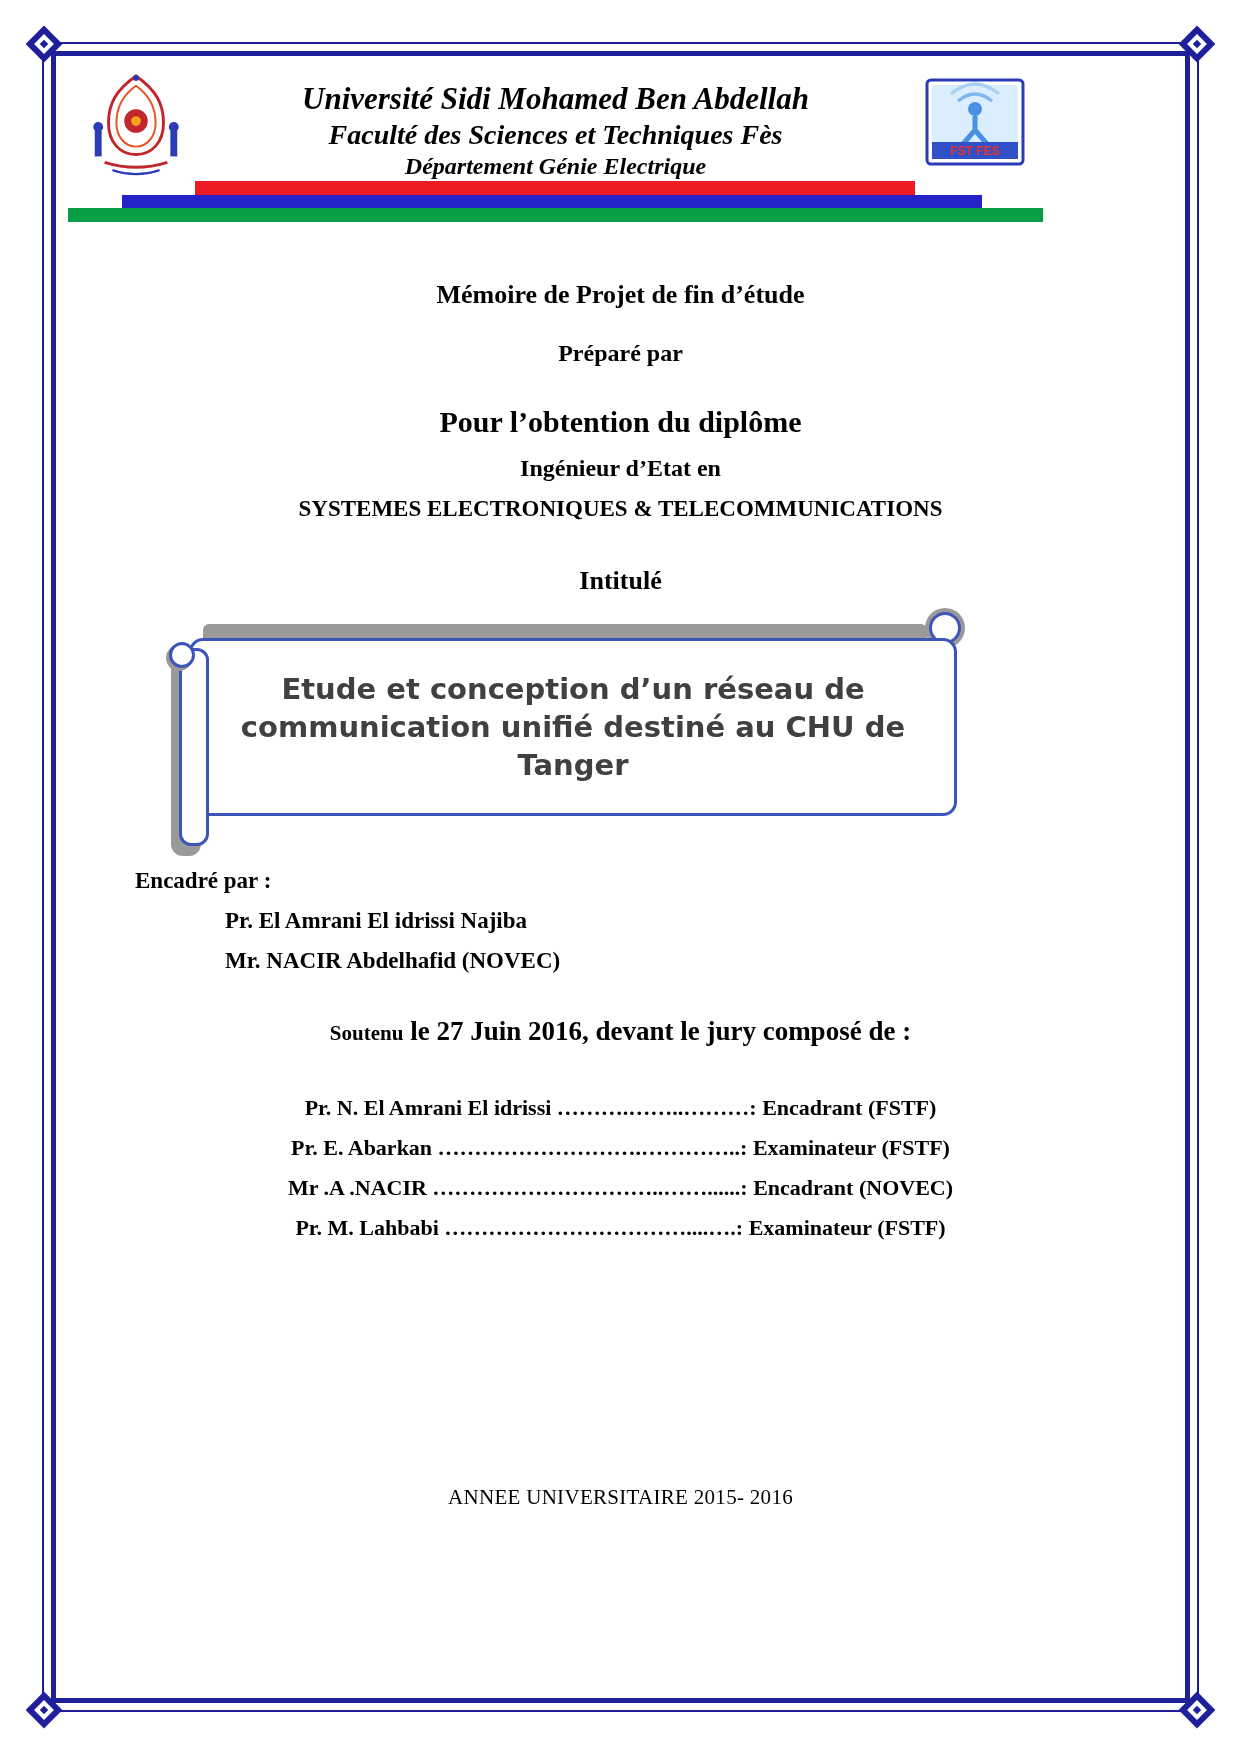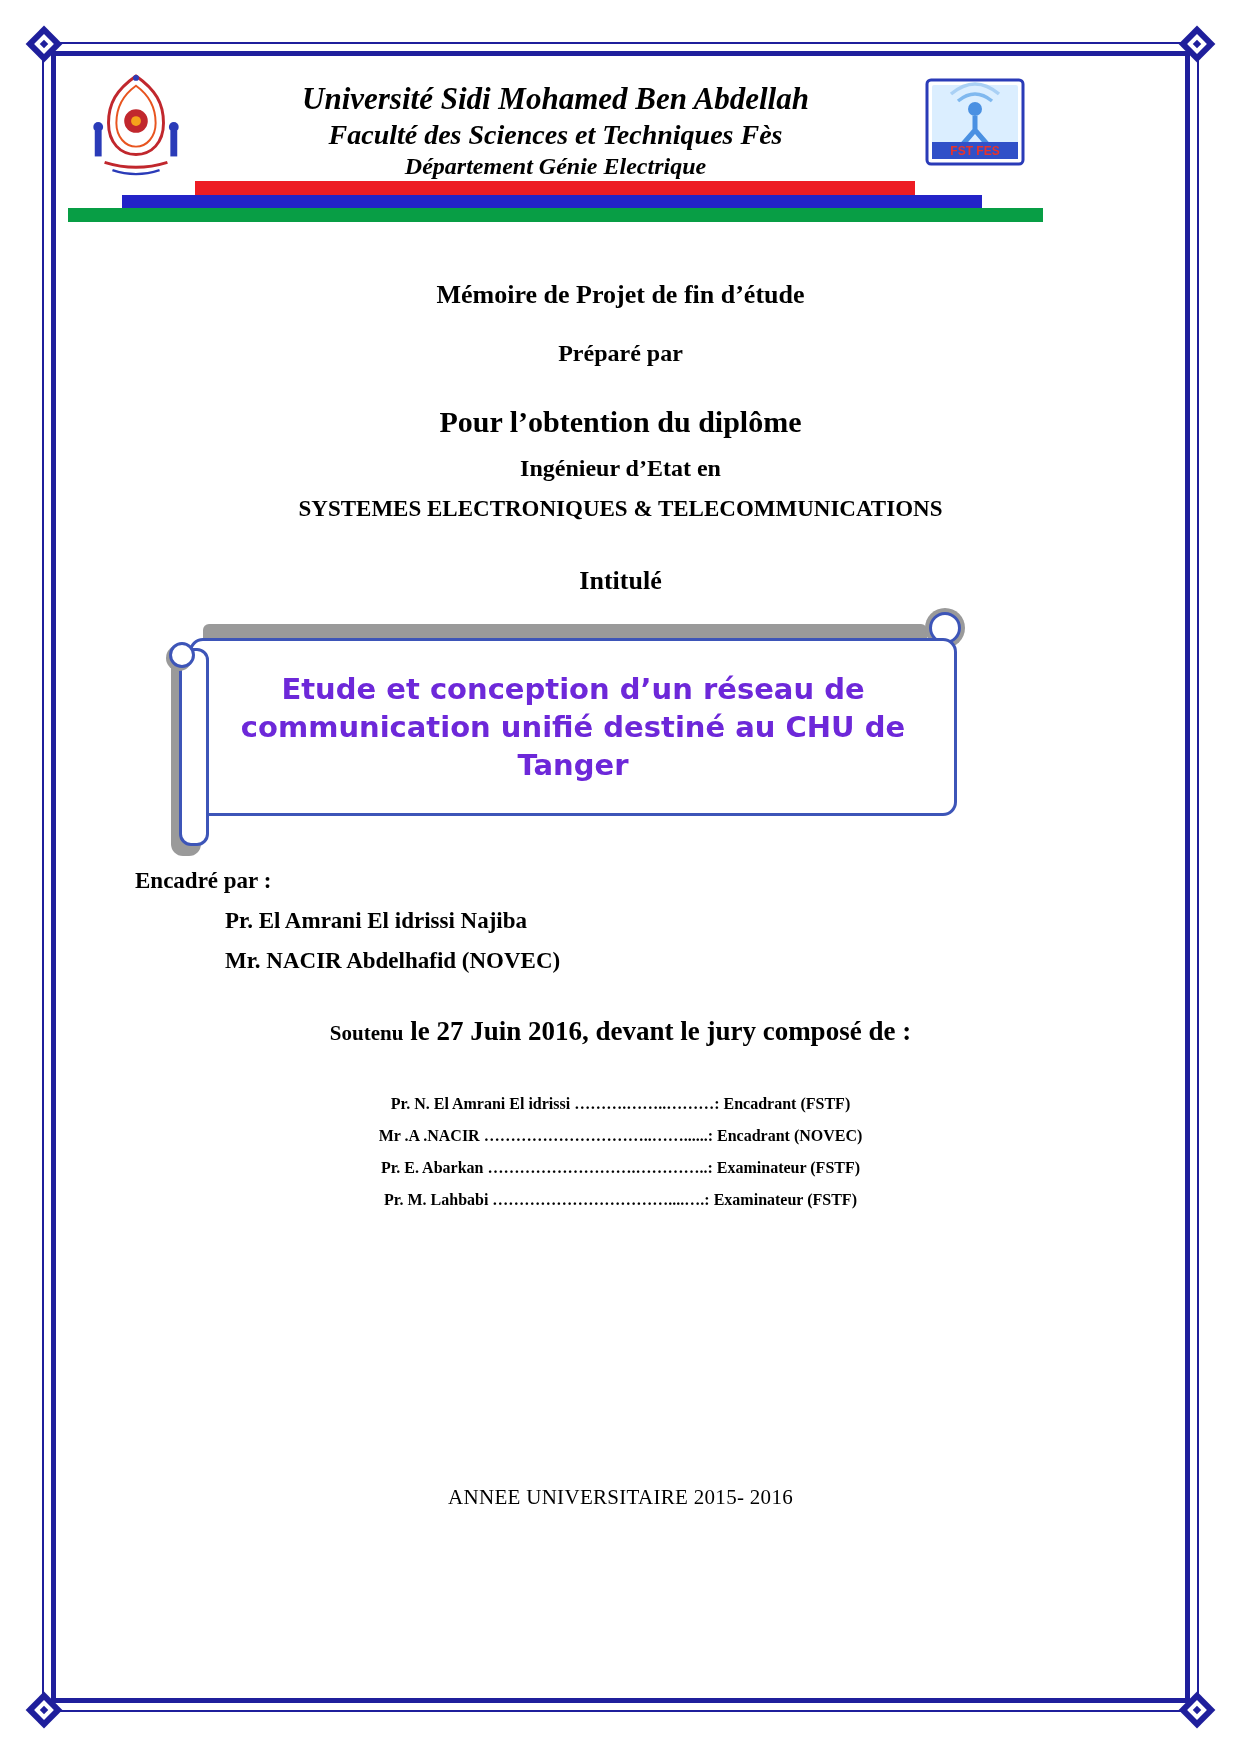--- a/index.html
+++ b/index.html
@@ -40,31 +40,31 @@
   .obtention{margin-top:38px;font-size:30px;}
   .degree{margin-top:16px;font-size:24px;}
   .speciality{margin-top:14px;font-size:23px;}
   .intitule{margin-top:44px;font-size:26px;}
 
   
   .banner{position:relative;width:772px;height:180px;margin:40px 0 0 129px;}
   .banner-back{position:absolute;left:18px;right:30px;top:-12px;height:30px;background:#9a9a9a;border-radius:6px;}
   .curl-right{position:absolute;right:-4px;top:-24px;width:26px;height:26px;border-radius:50%;background:#fff;border:3px solid #3d55b8;box-shadow:0 0 0 4px #9a9a9a;}
   .banner-main{position:absolute;left:4px;top:2px;right:0;bottom:0;background:#fff;border:3px solid #3d55b8;border-radius:14px;display:flex;align-items:center;justify-content:center;z-index:2;}
-  .banner-title{width:700px;text-align:center;font-family:"DejaVu Sans",sans-serif;font-weight:bold;font-size:29px;line-height:1.32;color:#6d28d9;}
+  .banner-title{width:700px;text-align:center;font-family:"DejaVu Sans",sans-serif;font-weight:bold;font-size:29px;line-height:1.32;color:#404040;}
   .banner-roll{position:absolute;left:-6px;top:12px;width:24px;height:192px;background:#fff;border:3px solid #3d55b8;border-radius:12px;z-index:3;box-shadow:-8px 10px 0 #9a9a9a;}
   .roll-curl{position:absolute;left:-16px;top:6px;width:20px;height:20px;border-radius:50%;background:#fff;border:3px solid #3d55b8;box-shadow:-3px 3px 0 #9a9a9a;z-index:4;}
 
   
   .encadre-label{margin:52px 0 0 79px;font-size:23px;font-weight:bold;}
   .supervisor{margin:14px 0 0 169px;font-size:23px;font-weight:bold;}
   .soutenu{margin-top:42px;text-align:center;font-size:27px;font-weight:bold;}
   .soutenu .prefix{font-size:21px;}
   .jury{margin-top:48px;text-align:center;}
-  .jury p{font-size:16px;font-weight:bold;margin:0 0 14px;}
+  .jury p{font-size:22px;font-weight:bold;margin:0 0 14px;}
 
   .footer{position:absolute;left:0;right:0;bottom:188px;text-align:center;font-size:21px;letter-spacing:.3px;}
 </style>
 </head>
 <body>
 
 <div class="page">
   <div class="border-outer"></div>
   <div class="border-inner"></div>
   <div class="corner tl">
@@ -139,20 +139,20 @@
     </div>
 
     <p class="encadre-label">Encadré par :</p>
     <p class="supervisor">Pr. El Amrani El idrissi Najiba</p>
     <p class="supervisor">Mr. NACIR Abdelhafid (NOVEC)</p>
 
     <p class="soutenu"><span class="prefix">Soutenu</span> <span>le 27  Juin 2016, devant le jury composé de :</span></p>
 
     <div class="jury">
       <p>Pr. N. El Amrani El idrissi ……….……..………: Encadrant (FSTF)</p>
+      <p>Pr.  E. Abarkan ……………………….…………..: Examinateur (FSTF)</p>
       <p>Mr .A .NACIR …………………………..……......: Encadrant (NOVEC)</p>
-      <p>Pr.  E. Abarkan ……………………….…………..: Examinateur (FSTF)</p>
       <p>Pr. M. Lahbabi ……………………………....….: Examinateur (FSTF)</p>
     </div>
 
     <p class="footer">ANNEE UNIVERSITAIRE 2015- 2016</p>
   </div>
 </div>
 
 </body></html>

